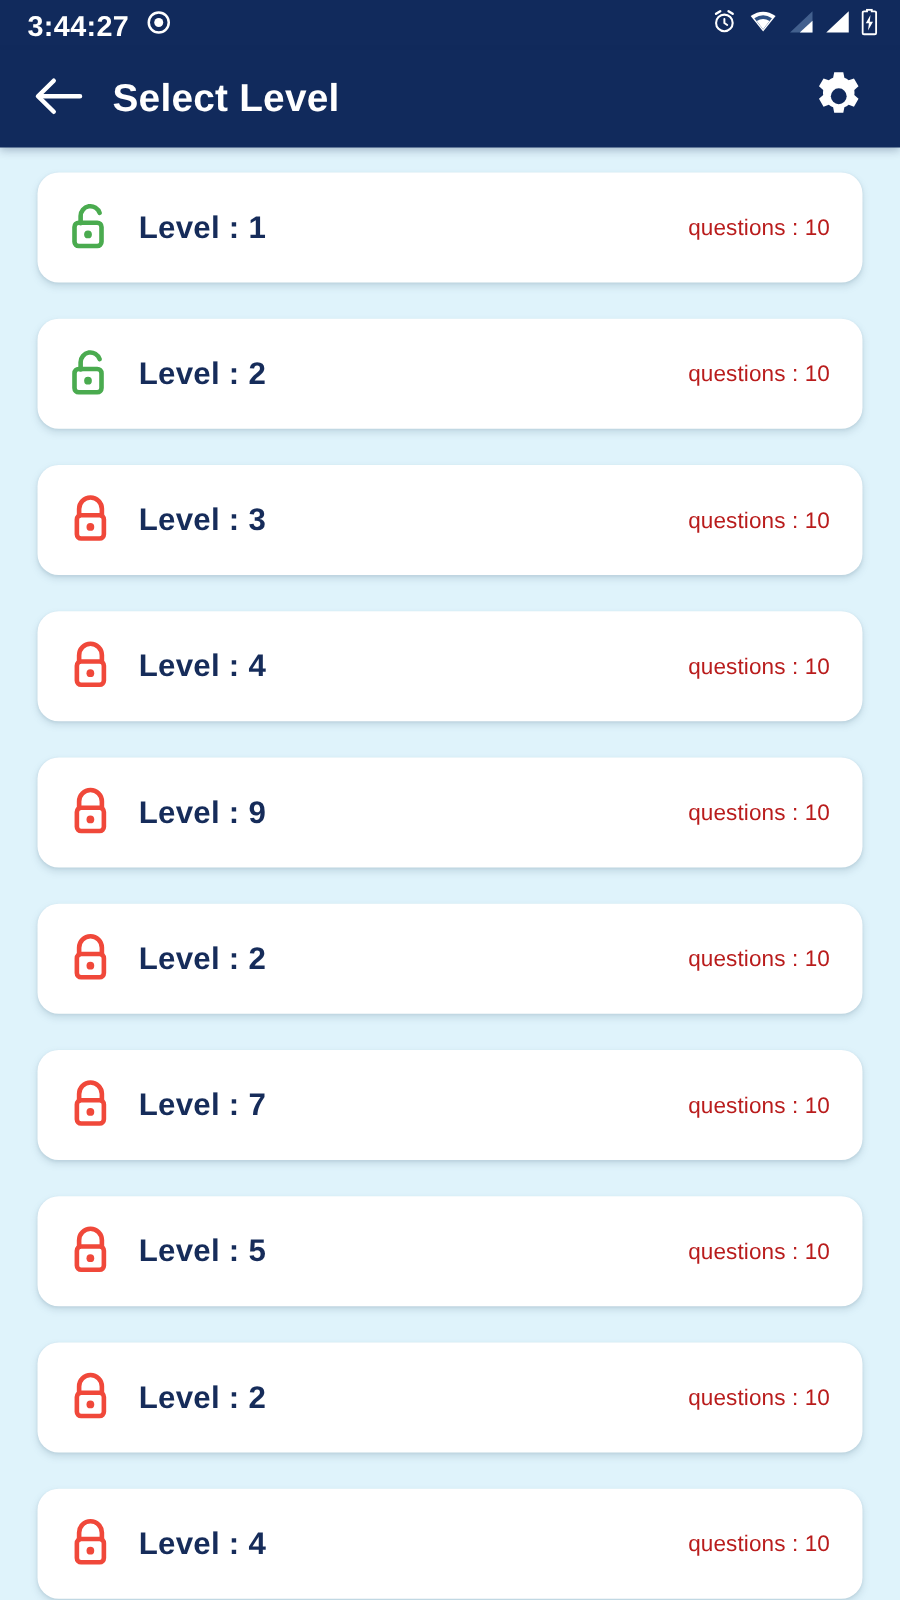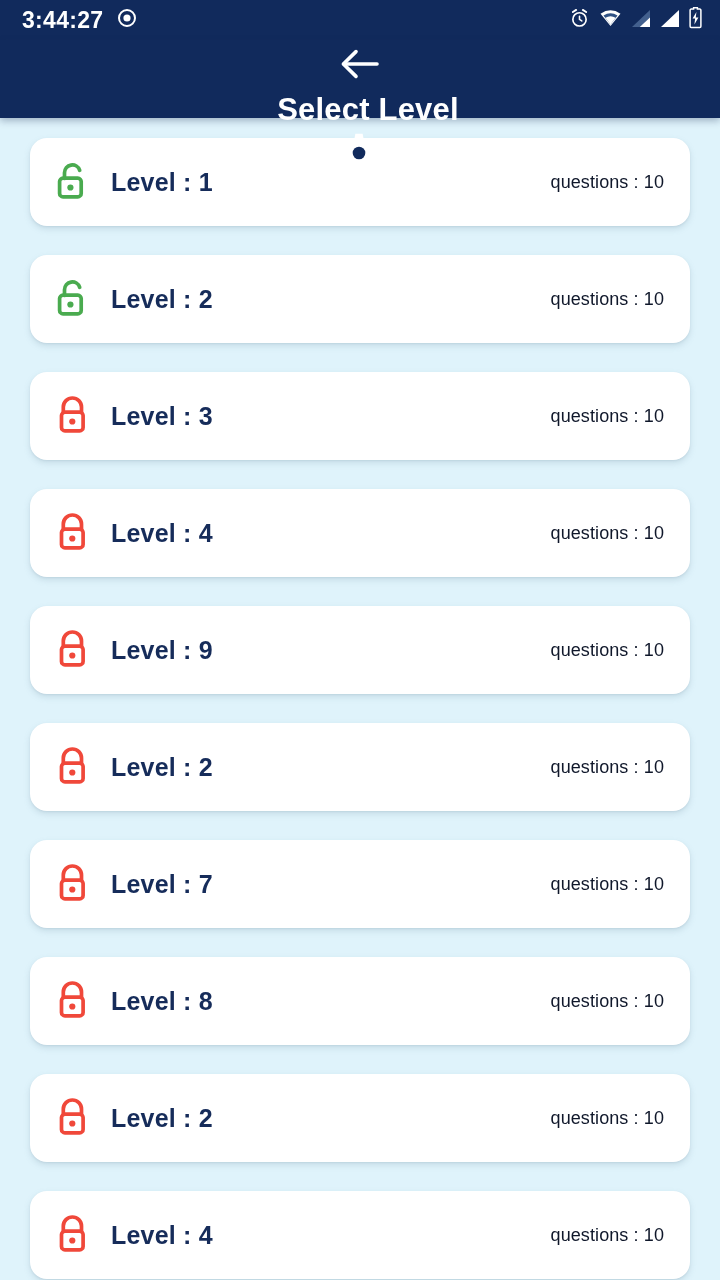--- a/index.html
+++ b/index.html
@@ -55,21 +55,20 @@
   
   .app-bar {
     height: 78px;
     background: #112a5c;
     display: flex;
     align-items: center;
     padding: 0 22px 0 20px;
     box-shadow: 0 3px 7px rgba(20,40,80,0.30);
     position: relative;
     z-index: 5;
-    flex-direction: column;
   }
   .back-button {
     width: 52px;
     height: 52px;
     display: flex;
     align-items: center;
     justify-content: center;
     flex: 0 0 auto;
     cursor: pointer;
   }
@@ -129,21 +128,21 @@
     color: #162c5a;
     margin-left: 17px;
     white-space: nowrap;
     letter-spacing: 0.2px;
   }
 
   .card-spacer { flex: 1 1 auto; }
 
   .question-count {
     font-size: 18px;
-    color: #0f172a;
+    color: #b91c1c;
     white-space: nowrap;
     letter-spacing: 0.1px;
   }
 </style>
 </head>
 <body>
 
 <div id="screen">
 
   <div class="status-bar">
@@ -308,21 +307,21 @@
         <span class="question-count">questions : 10</span>
       </div>
       <div class="level-card">
         <span class="lock-icon">
           <svg width="40" height="42" viewBox="0 0 40 42">
             <path d="M10.3 17.5 V12.1 a9.1 9.1 0 0 1 18.2 0 V17.5" fill="none" stroke="#f0483a" stroke-width="3.7" stroke-linecap="round"></path>
             <rect x="8.5" y="17.2" width="21.6" height="18.6" rx="3.4" ry="3.4" fill="none" stroke="#f0483a" stroke-width="3.7"></rect>
             <circle cx="19.3" cy="26.5" r="3.1" fill="#f0483a"></circle>
           </svg>
         </span>
-        <span class="level-label">Level : 8</span>
+        <span class="level-label">Level : 5</span>
         <span class="card-spacer"></span>
         <span class="question-count">questions : 10</span>
       </div>
       <div class="level-card">
         <span class="lock-icon">
           <svg width="40" height="42" viewBox="0 0 40 42">
             <path d="M10.3 17.5 V12.1 a9.1 9.1 0 0 1 18.2 0 V17.5" fill="none" stroke="#f0483a" stroke-width="3.7" stroke-linecap="round"></path>
             <rect x="8.5" y="17.2" width="21.6" height="18.6" rx="3.4" ry="3.4" fill="none" stroke="#f0483a" stroke-width="3.7"></rect>
             <circle cx="19.3" cy="26.5" r="3.1" fill="#f0483a"></circle>
           </svg>

